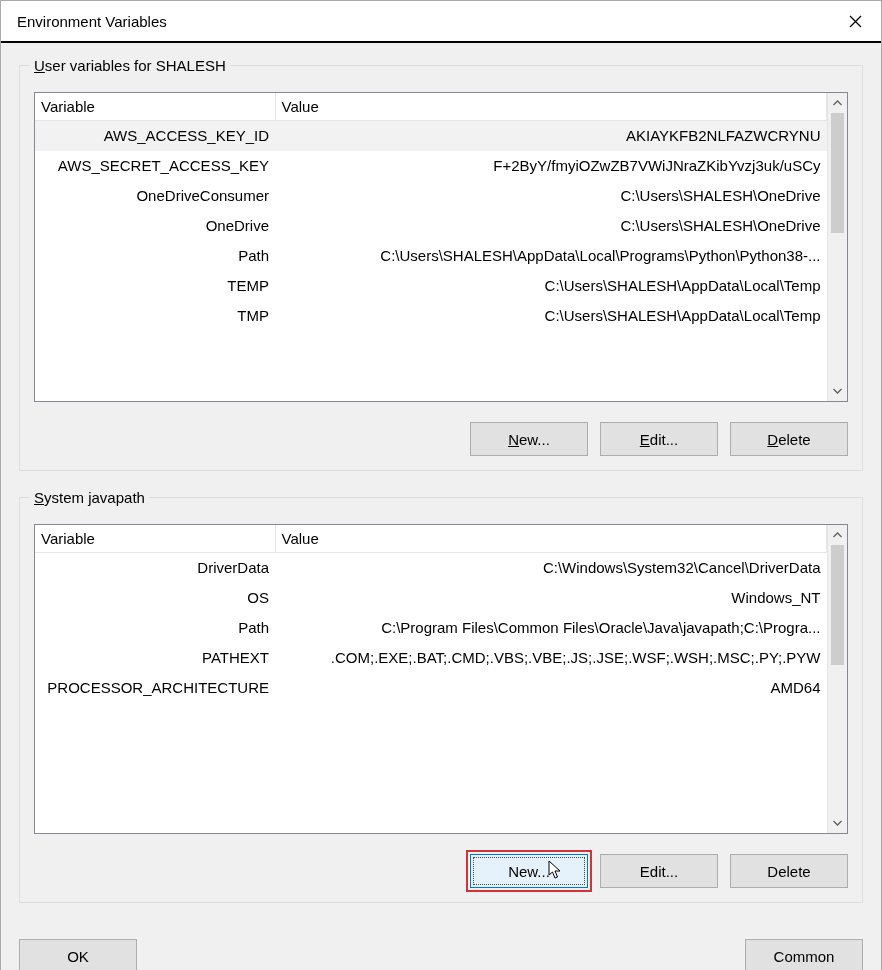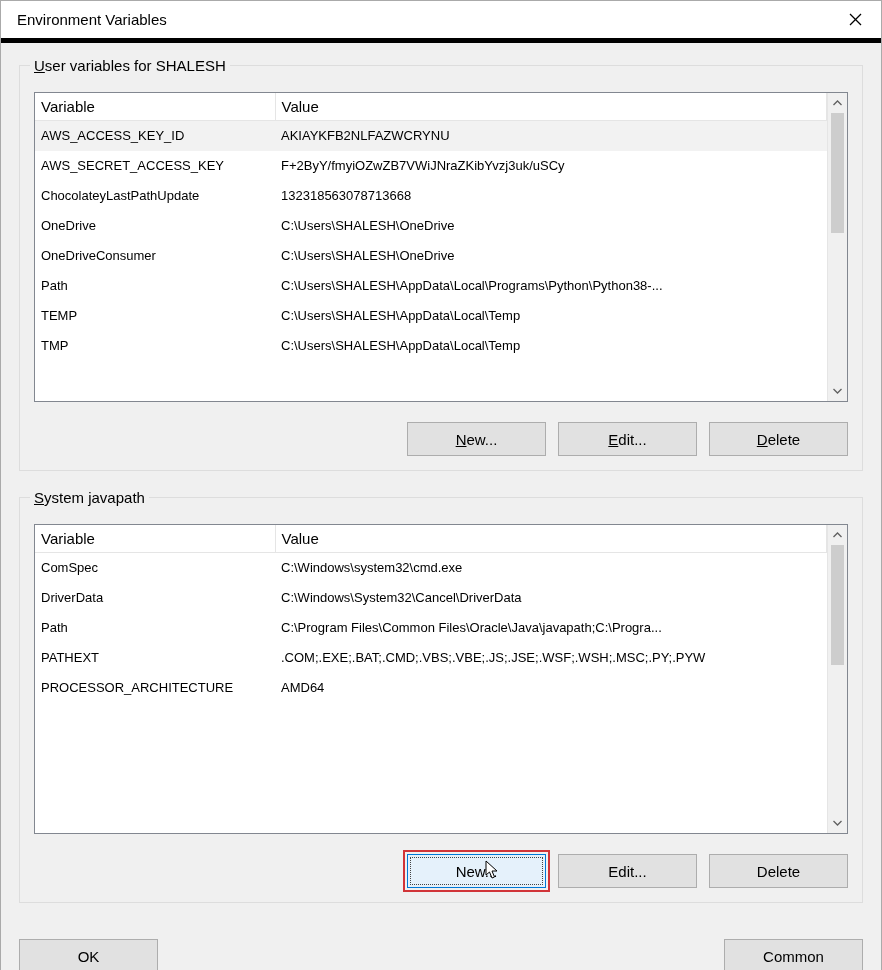--- a/index.html
+++ b/index.html
@@ -15,21 +15,21 @@
   .dialog {
     width:882px; height:970px;
     background:#fff;
     border:1px solid #aaa;
     display:flex; flex-direction:column;
   }
   .titlebar {
     display:flex; align-items:center; justify-content:space-between;
     height:42px;
     padding:0 0 0 16px;
-    border-bottom:5px solid #000000;
+    border-bottom:2px solid #000000;
   }
   .titlebar .title { font-size:15px; }
   .close-btn {
     width:52px; height:42px;
     display:flex; align-items:center; justify-content:center;
     cursor:pointer;
   }
   .close-btn svg { width:13px; height:13px; }
 
   .client {
@@ -76,24 +76,25 @@
     font-weight:normal;
     font-size:15px;
     padding:5px 8px 5px 6px;
     border-right:1px solid #e5e5e5;
     border-bottom:1px solid #e5e5e5;
     background:#fff;
     position:sticky; top:0;
   }
   table.vars td {
     padding:4px 6px;
-    font-size:13px;
+    font-size:15px;
     white-space:nowrap;
     overflow:hidden;
     text-overflow:ellipsis;
+    text-align:right;
   }
   table.vars tr.sel td { background:#f2f2f2; }
   table.vars tbody tr { height:30px; }
 
   .vscroll {
     width:20px;
     background:#f0f0f0;
     border-left:1px solid #e5e5e5;
     display:flex; flex-direction:column; justify-content:space-between;
   }
@@ -108,21 +109,21 @@
     background:#cdcdcd;
     margin:0 3px;
   }
   .vscroll .track { flex:1; }
 
   .btn-row {
     display:flex; justify-content:flex-end; gap:12px;
     margin-top:20px;
   }
   button.win {
-    width:139px; height:34px;
+    width:118px; height:34px;
     background:#e1e1e1;
     border:1px solid #adadad;
     font-family:inherit; font-size:15px;
     cursor:pointer;
   }
   button.win .ul { text-decoration:underline; }
 
   .highlight-wrap {
     position:relative;
     display:inline-block;
@@ -195,29 +196,25 @@
             <tbody id="user-tbody">
                 <tr class="sel">
                   <td>AWS_ACCESS_KEY_ID</td>
                   <td>AKIAYKFB2NLFAZWCRYNU</td>
                 </tr>
                 <tr>
                   <td>AWS_SECRET_ACCESS_KEY</td>
                   <td>F+2ByY/fmyiOZwZB7VWiJNraZKibYvzj3uk/uSCy</td>
                 </tr>
                 <tr>
-                  <td>ChocolateyLastPathUpdate</td>
-                  <td>132318563078713668</td>
+                  <td>OneDriveConsumer</td>
+                  <td>C:\Users\SHALESH\OneDrive</td>
                 </tr>
                 <tr>
                   <td>OneDrive</td>
-                  <td>C:\Users\SHALESH\OneDrive</td>
-                </tr>
-                <tr>
-                  <td>OneDriveConsumer</td>
                   <td>C:\Users\SHALESH\OneDrive</td>
                 </tr>
                 <tr>
                   <td>Path</td>
                   <td>C:\Users\SHALESH\AppData\Local\Programs\Python\Python38-...</td>
                 </tr>
                 <tr>
                   <td>TEMP</td>
                   <td>C:\Users\SHALESH\AppData\Local\Temp</td>
                 </tr>
@@ -262,26 +259,26 @@
                 <col>
               </colgroup>
             <thead>
               <tr>
                 <th>Variable</th>
                 <th>Value</th>
               </tr>
             </thead>
             <tbody id="sys-tbody">
                 <tr>
-                  <td>ComSpec</td>
-                  <td>C:\Windows\system32\cmd.exe</td>
-                </tr>
-                <tr>
                   <td>DriverData</td>
                   <td>C:\Windows\System32\Cancel\DriverData</td>
+                </tr>
+                <tr>
+                  <td>OS</td>
+                  <td>Windows_NT</td>
                 </tr>
                 <tr>
                   <td>Path</td>
                   <td>C:\Program Files\Common Files\Oracle\Java\javapath;C:\Progra...</td>
                 </tr>
                 <tr>
                   <td>PATHEXT</td>
                   <td>.COM;.EXE;.BAT;.CMD;.VBS;.VBE;.JS;.JSE;.WSF;.WSH;.MSC;.PY;.PYW</td>
                 </tr>
                 <tr>

